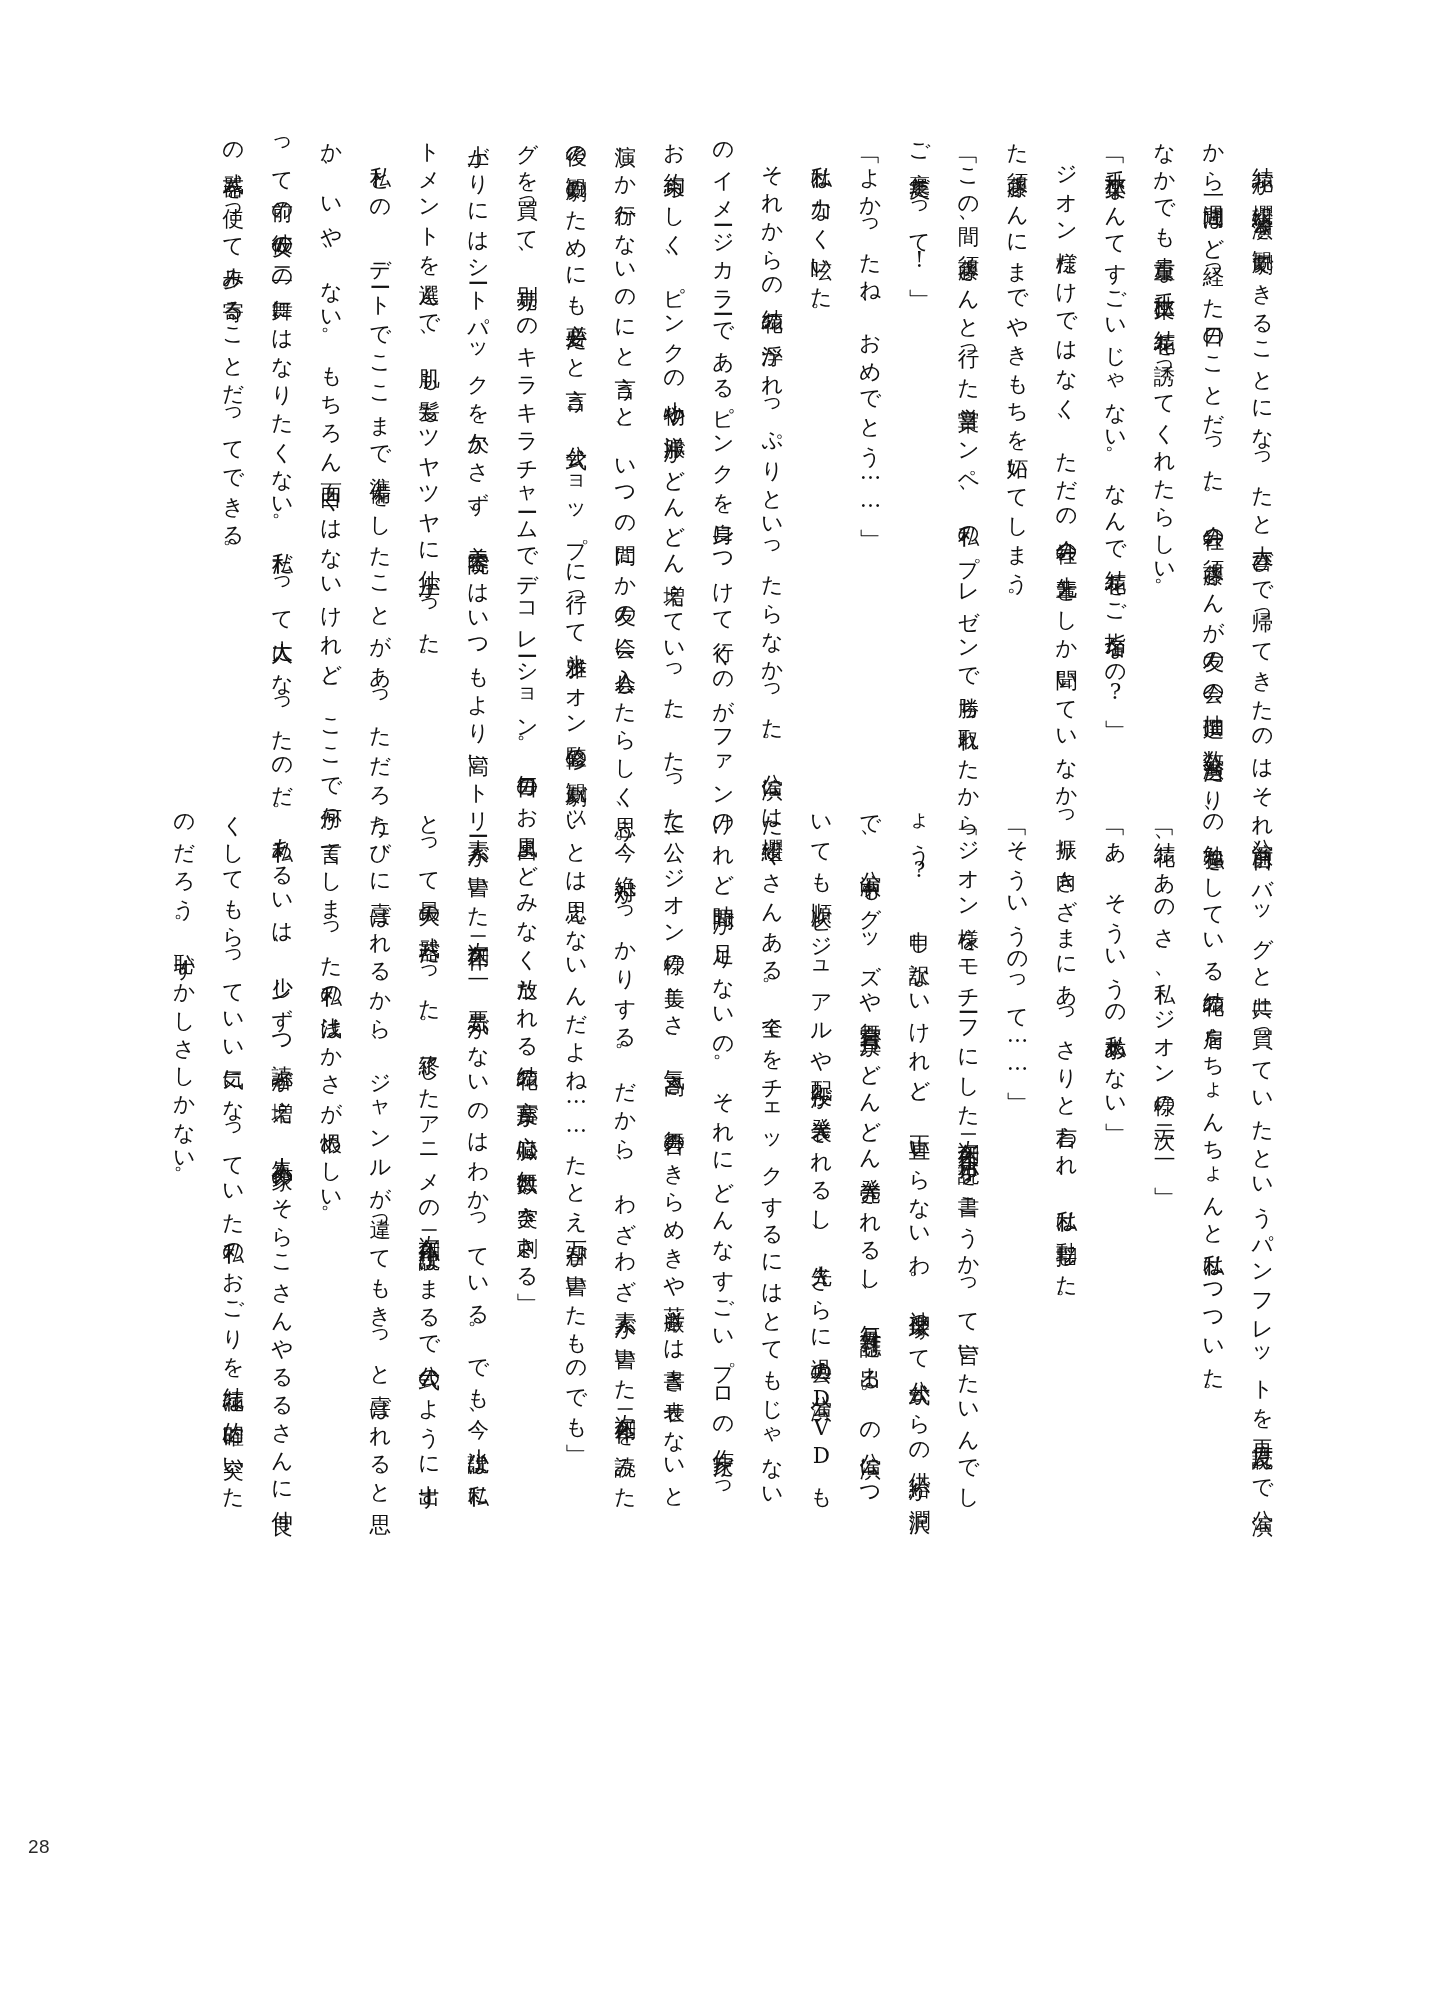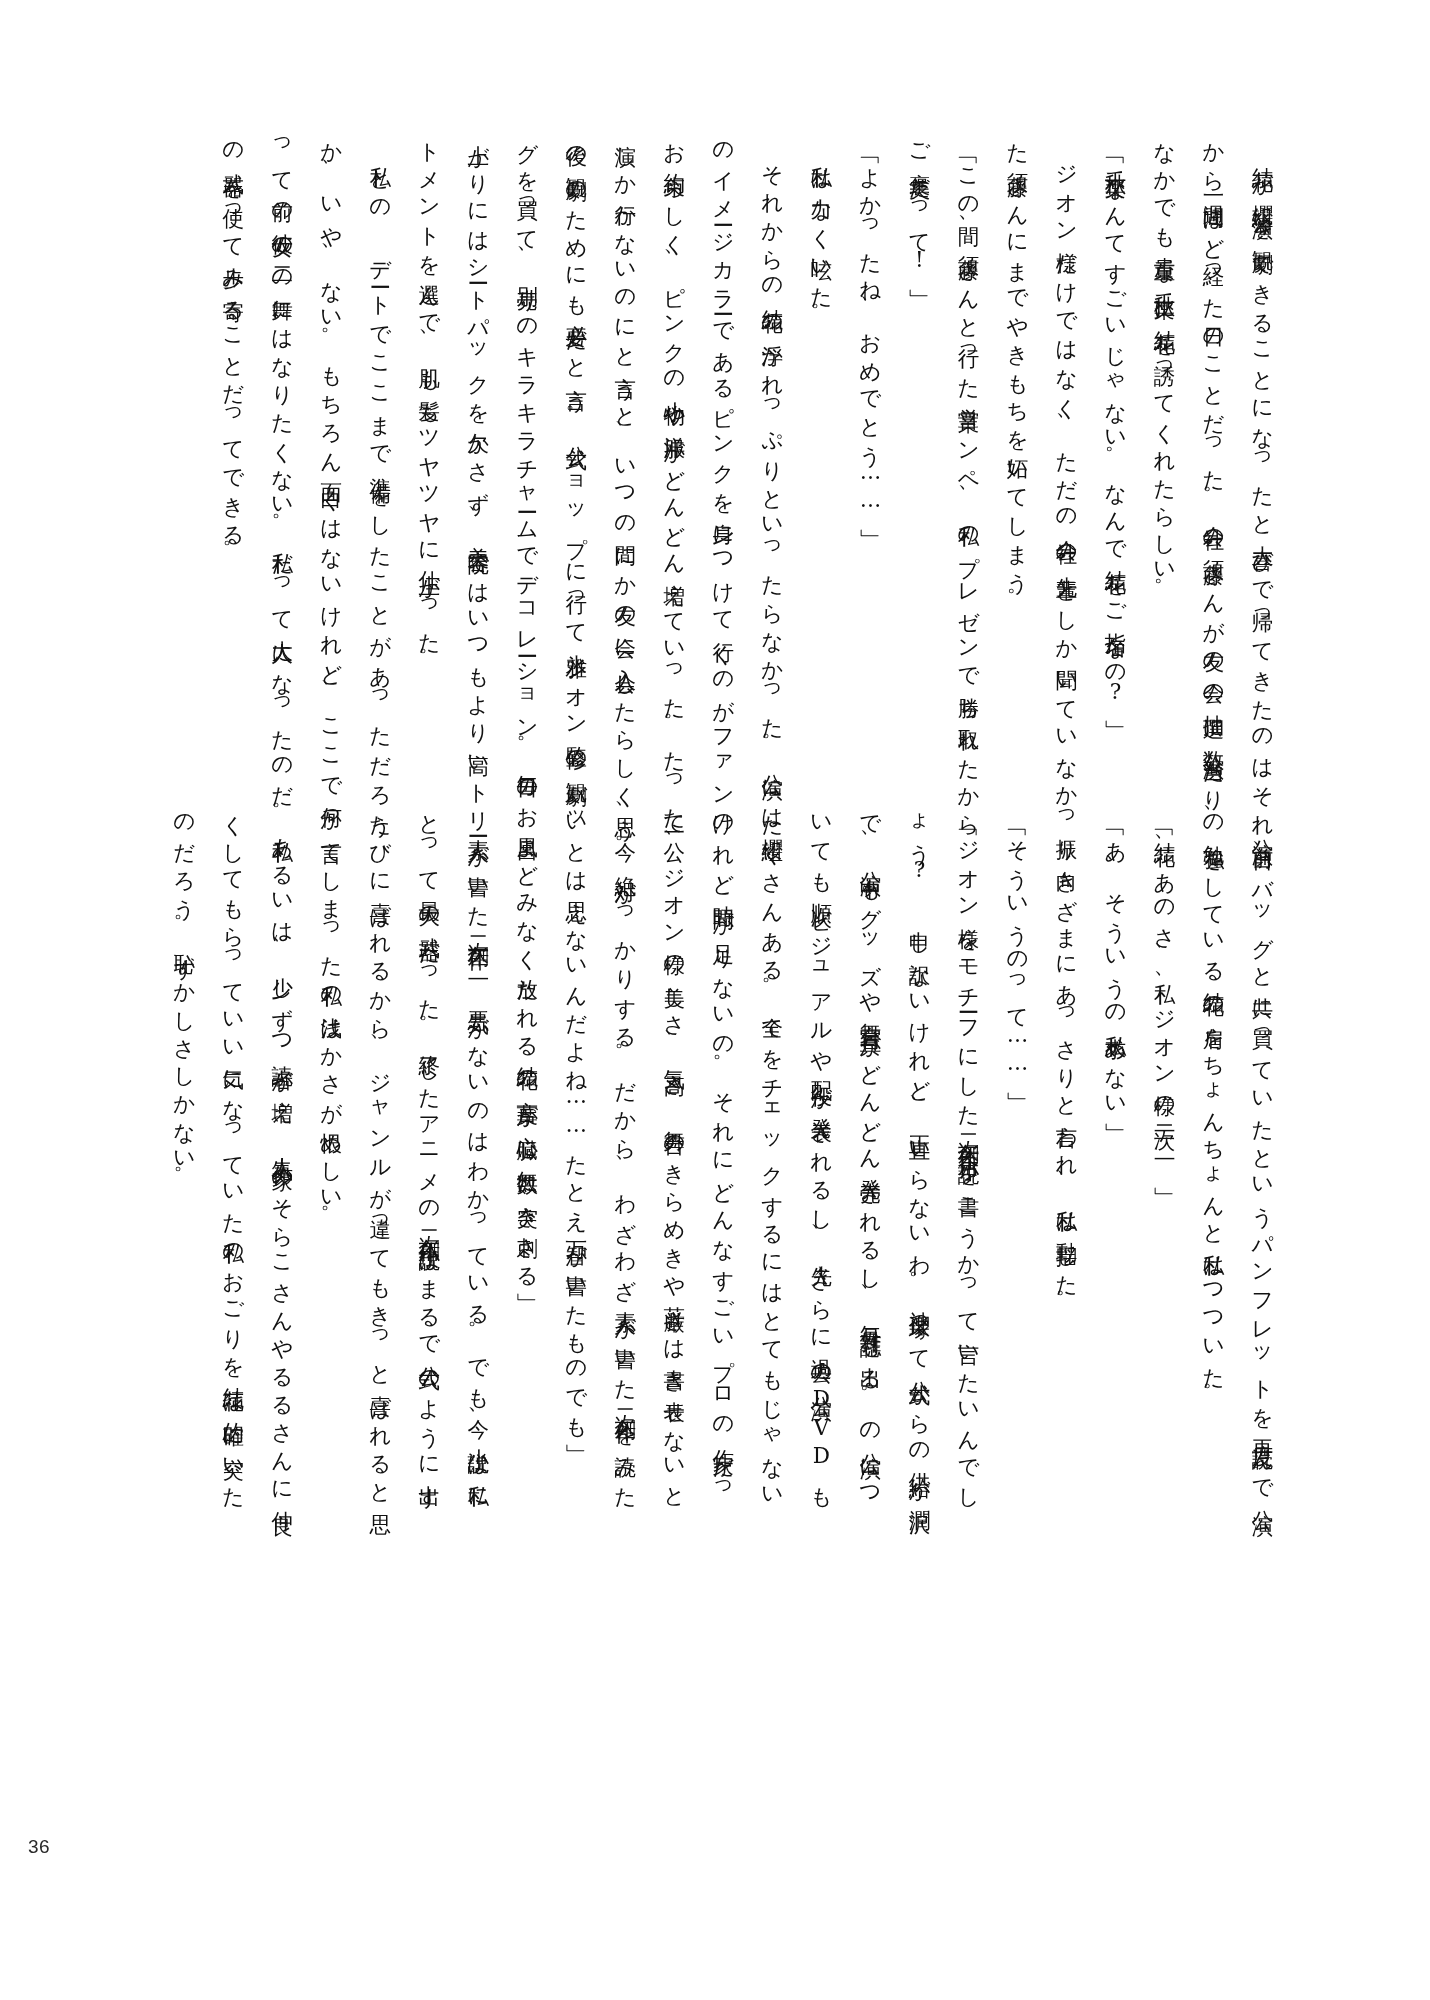--- a/index.html
+++ b/index.html
@@ -92,15 +92,15 @@
     <p class="para">「結花、あのさ、私、ジオン様の二次——」</p>
     <p class="para">「あ、そういうの私求めない」</p>
     <p class="para">振り向きざまにあっさりと言われ、私は動揺した。</p>
     <p class="para">「そういうのって……」</p>
     <p class="para">「ジオン様をモチーフにした二次創作百合小説を書こうかって言いたいんでしょう? 申し訳ないけれど、正直いらないわ。神楽塚って公式からの供給が潤沢で、公演中もグッズや舞台写真がどんどん発売されるし、毎月雑誌も出る。の公演についても順次ビジュアルや配役が発表されるし、先々さらに過去の公演DVDもたくさんある。全てをチェックするにはとてもじゃないけれど時間が足りないの。それにどんなすごいプロの作家だって、ジオン様の美しさ、気高さ、舞台のきらめきや荘厳さは書き表せないと思う。絶対がっかりする。だから、わざわざ素人が書いた二次創作を読みたいとは思えないんだよね……たとえ万智が書いたものでも」</p>
     <p class="para">よどみなく放たれる結花の言葉が心臓に無数に突き刺さる」</p>
     <p class="para">素人が書いた二次創作——悪気がないのはわかっている。でも今、小説は私にとって最大の武器だった。終了したアニメの二次創作小説はまるで公式のように出すたびに喜ばれるから、ジャンルが違ってもきっと喜ばれると思ってしまった私の浅はかさが恨めしい。</p>
     <p class="para">あるいは、少しずつ読者が増え、人気作家のそらこさんやるるさんに仲良くしてもらっていい気になっていた私のおごりを結花は的確に突いたのだろう。恥ずかしさしかない。</p>
   </div>
 
-  <div class="folio">36</div>
+  <div class="folio">28</div>
 
 </div>
 
 </body></html>

